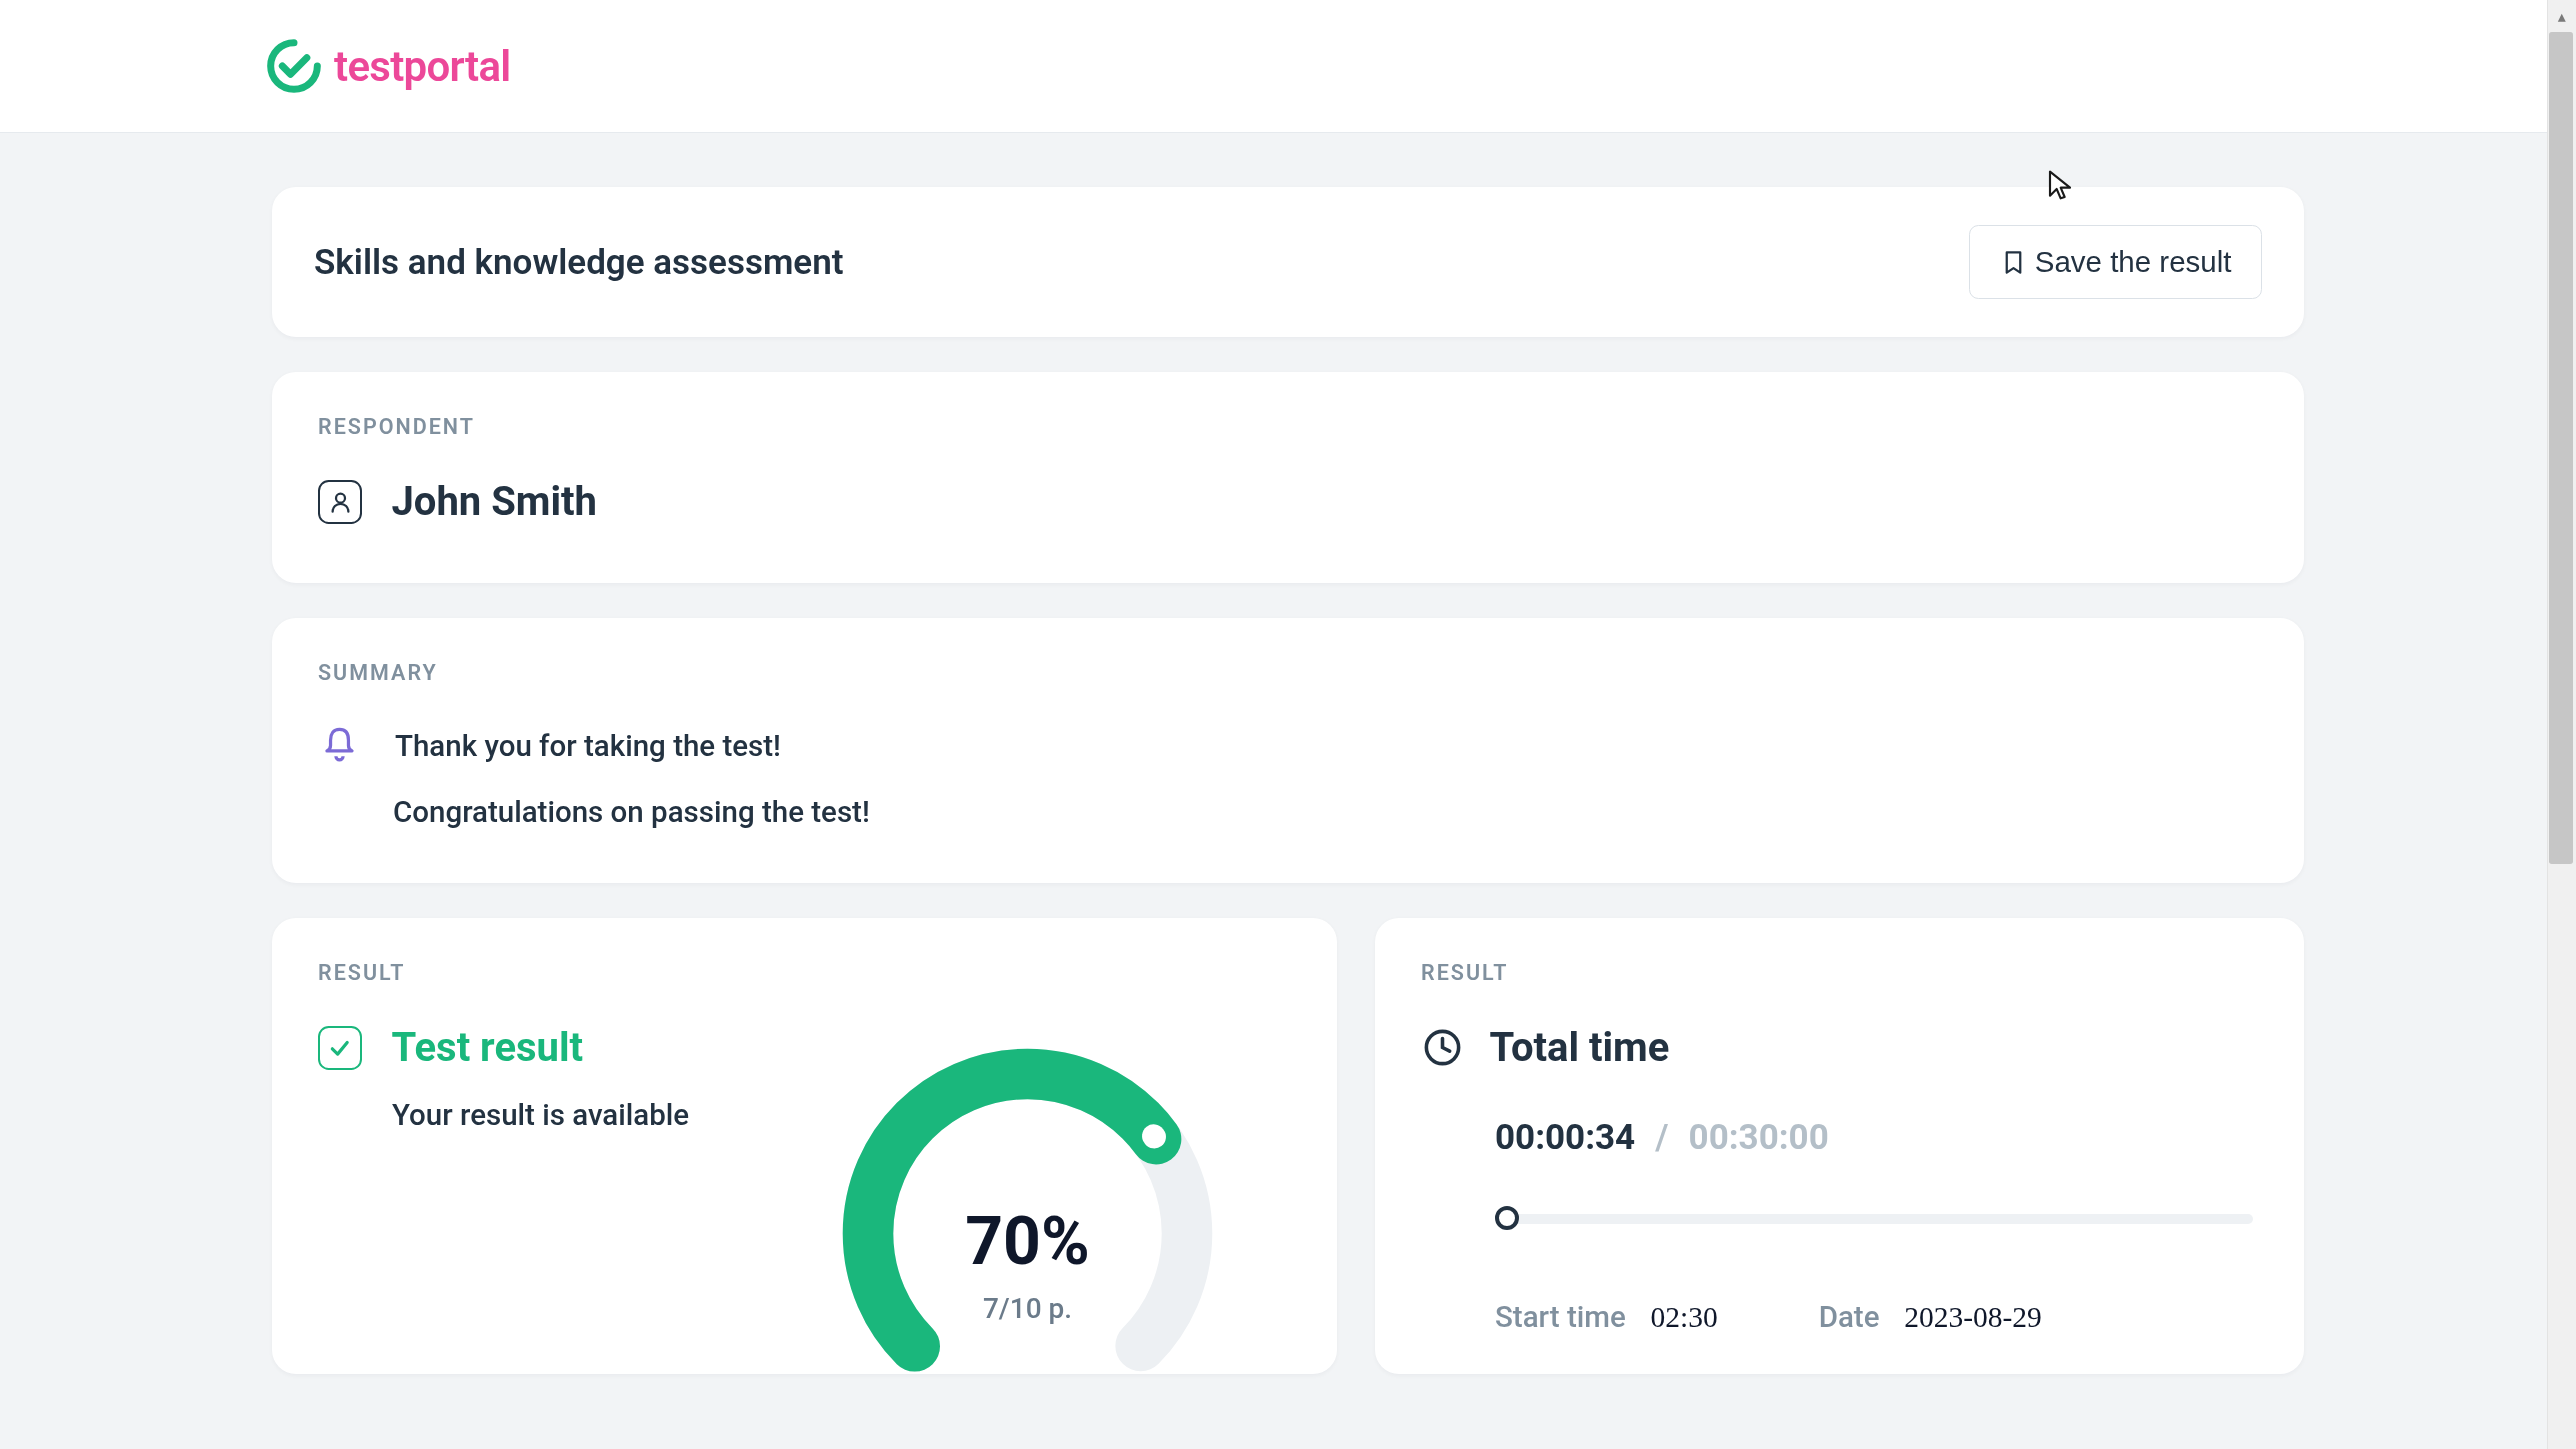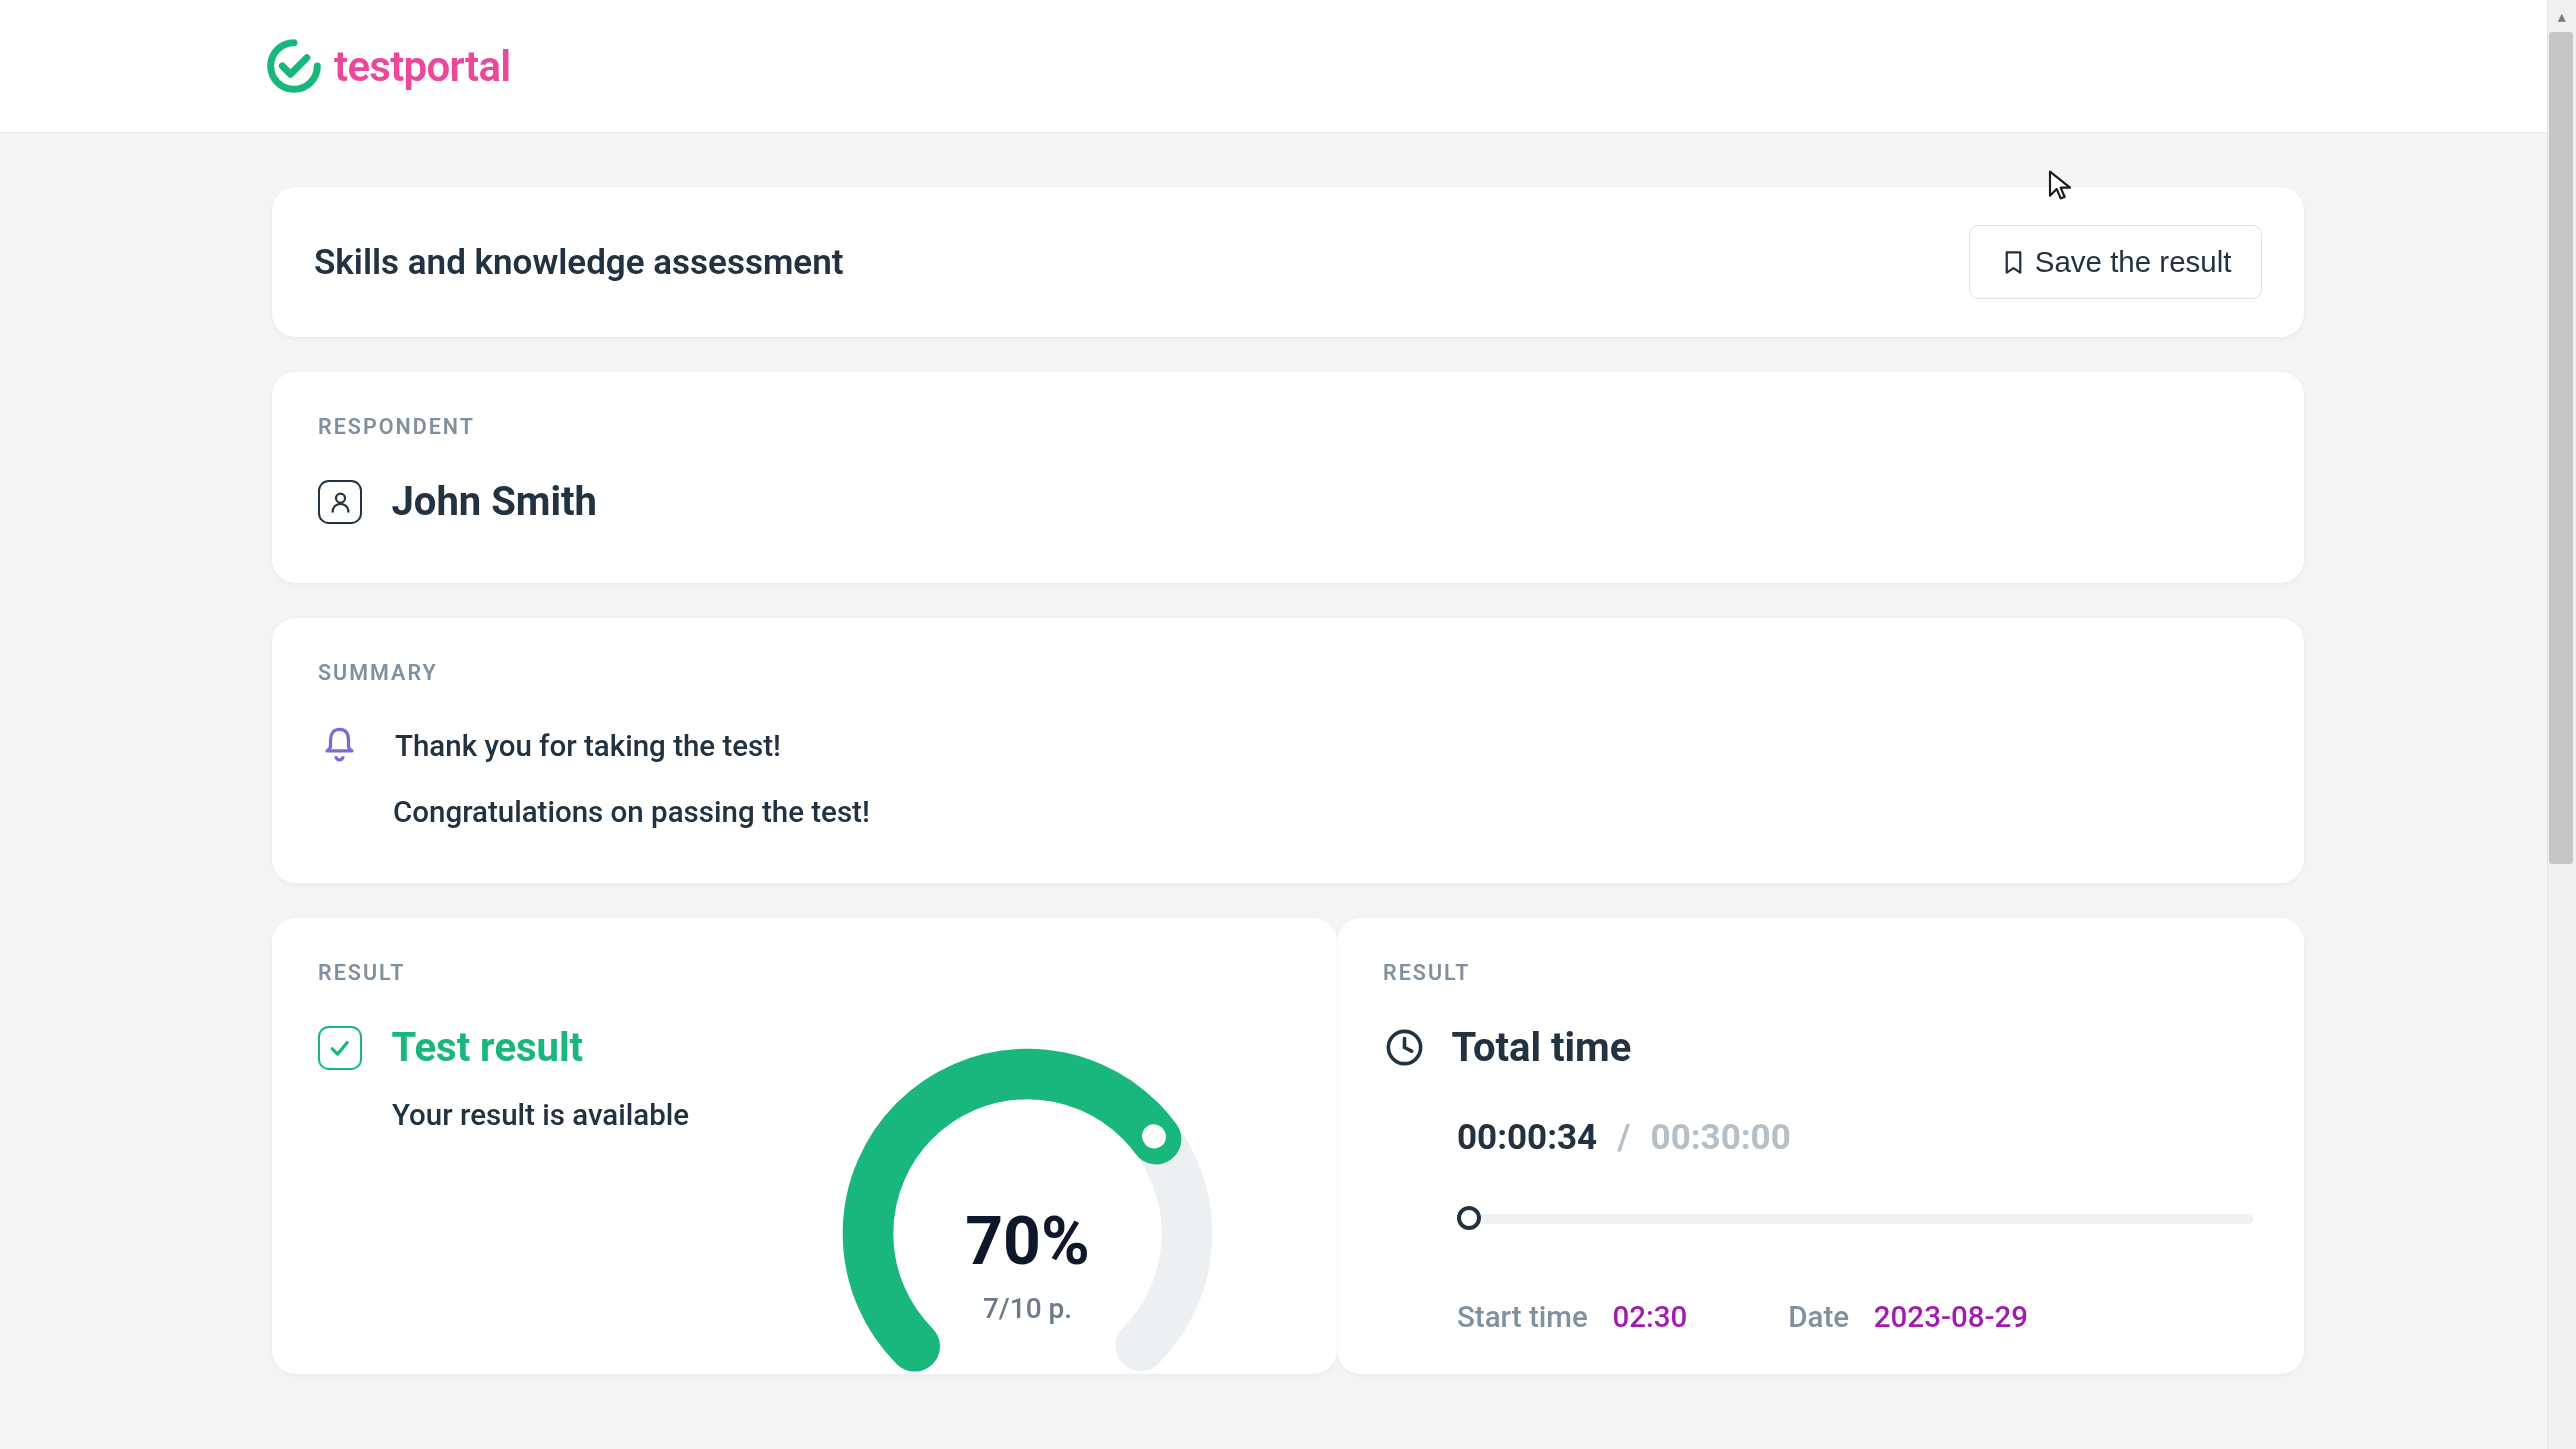--- a/index.html
+++ b/index.html
@@ -114,20 +114,21 @@
   .sum-sub {
     font-size: 29.5px;
     color: #233241;
     font-weight: 500;
     margin-left: 75px;
   }
 
   
   .bottom-row {
     display: flex;
+    gap: 38px;
   }
   .result-card {
     flex: 0 0 1065px;
     padding: 42px 46px 0 46px;
     position: relative;
     overflow: hidden;
     min-height: 456px;
   }
   .timer-card {
     flex: 1;
@@ -229,21 +230,21 @@
     border-radius: 50%;
   }
 
   .time-meta {
     margin-left: 74px;
     display: flex;
     gap: 101px;
     font-size: 29.5px;
   }
   .meta-label { color: #80909e; font-weight: 500; }
-  .meta-value { color: #a21caf; font-weight: 500; margin-left: 17.4px; }
+  .meta-value { color: #0f172a; font-weight: 500; margin-left: 17.4px; font-family: Liberation Serif, serif; }
 
   .cursor-img {
     position: absolute;
     left: 2046px;
     top: 169px;
     pointer-events: none;
   }
 
   .scrollbar-v {
     position: fixed;

